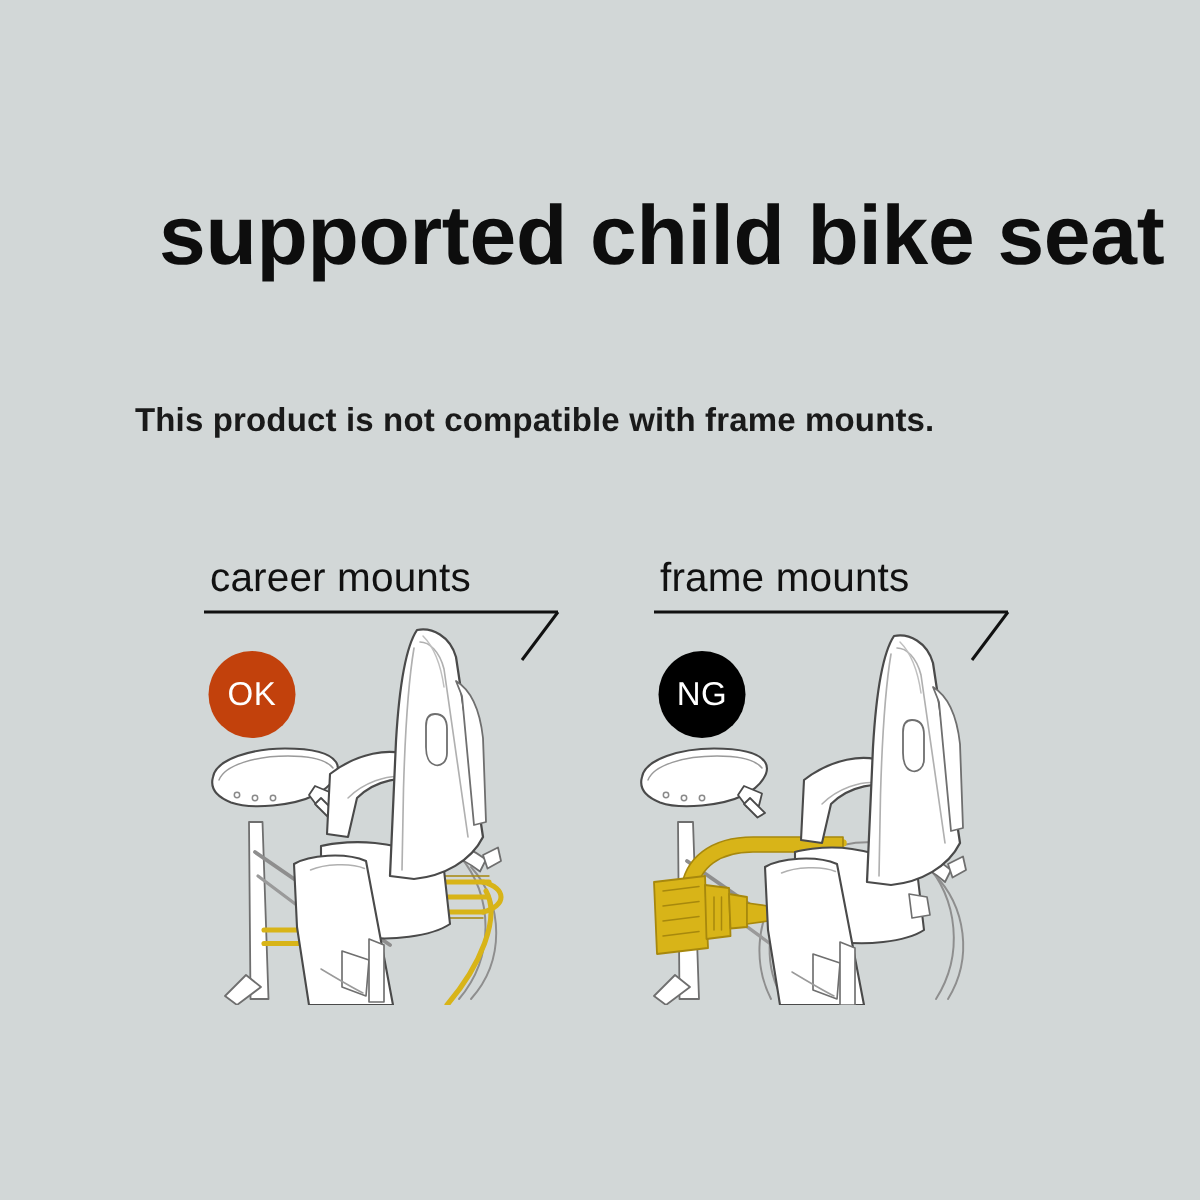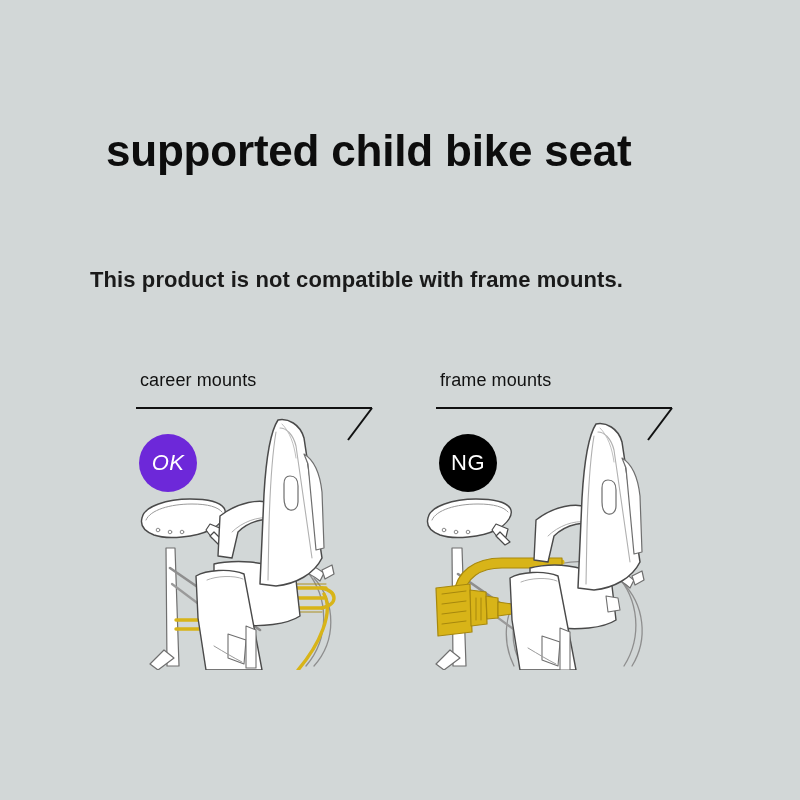--- a/index.html
+++ b/index.html
@@ -17,21 +17,21 @@
   #page {
     position: relative;
     width: 800px;
     height: 800px;
     background: #d2d7d7;
   }
   .page-title {
     position: absolute;
     left: 106px;
     top: 128px;
-    font-size: 44px;
+    font-size: 56px;
     font-weight: bold;
     color: #0d0d0d;
     letter-spacing: -0.2px;
     line-height: 1.05;
     white-space: nowrap;
   }
   .page-subtitle {
     position: absolute;
     left: 90px;
     top: 267px;
@@ -54,21 +54,21 @@
     width: 300px;
     height: 300px;
   }
   .panel-left  { left: 110px; }
   .panel-right { left: 410px; }
 
   .panel-label {
     position: absolute;
     top: 0px;
     left: 30px;
-    font-size: 18px;
+    font-size: 27px;
     color: #111;
     white-space: nowrap;
     letter-spacing: 0.1px;
   }
   .panel-rule {
     position: absolute;
     overflow: visible;
     left: 24px;
     top: 32px;
     width: 246px;
@@ -82,21 +82,21 @@
     width: 58px;
     height: 58px;
     border-radius: 50%;
     display: flex;
     align-items: center;
     justify-content: center;
     color: #ffffff;
     font-size: 22px;
     letter-spacing: 0.4px;
   }
-  .badge-ok { background: #6d28d9; font-style: italic; }
+  .badge-ok { background: #c2410c; }
   .badge-ng { background: #000000; }
 
   .bike-art {
     position: absolute;
     left: 0;
     top: 28px;
     width: 300px;
     height: 272px;
     overflow: hidden;
   }

